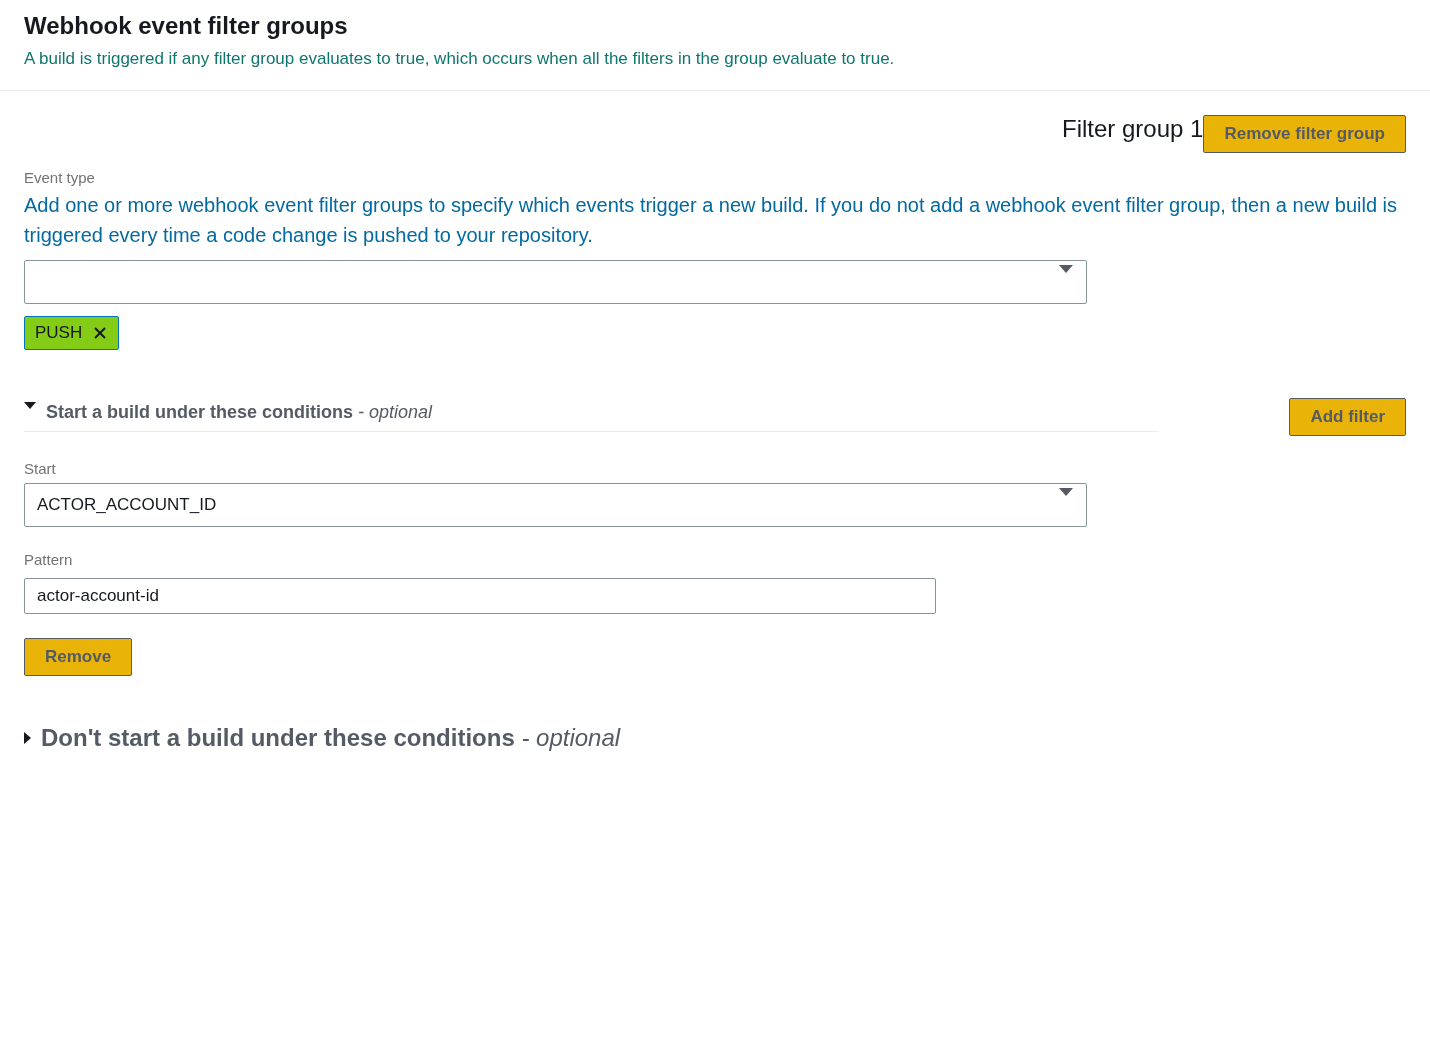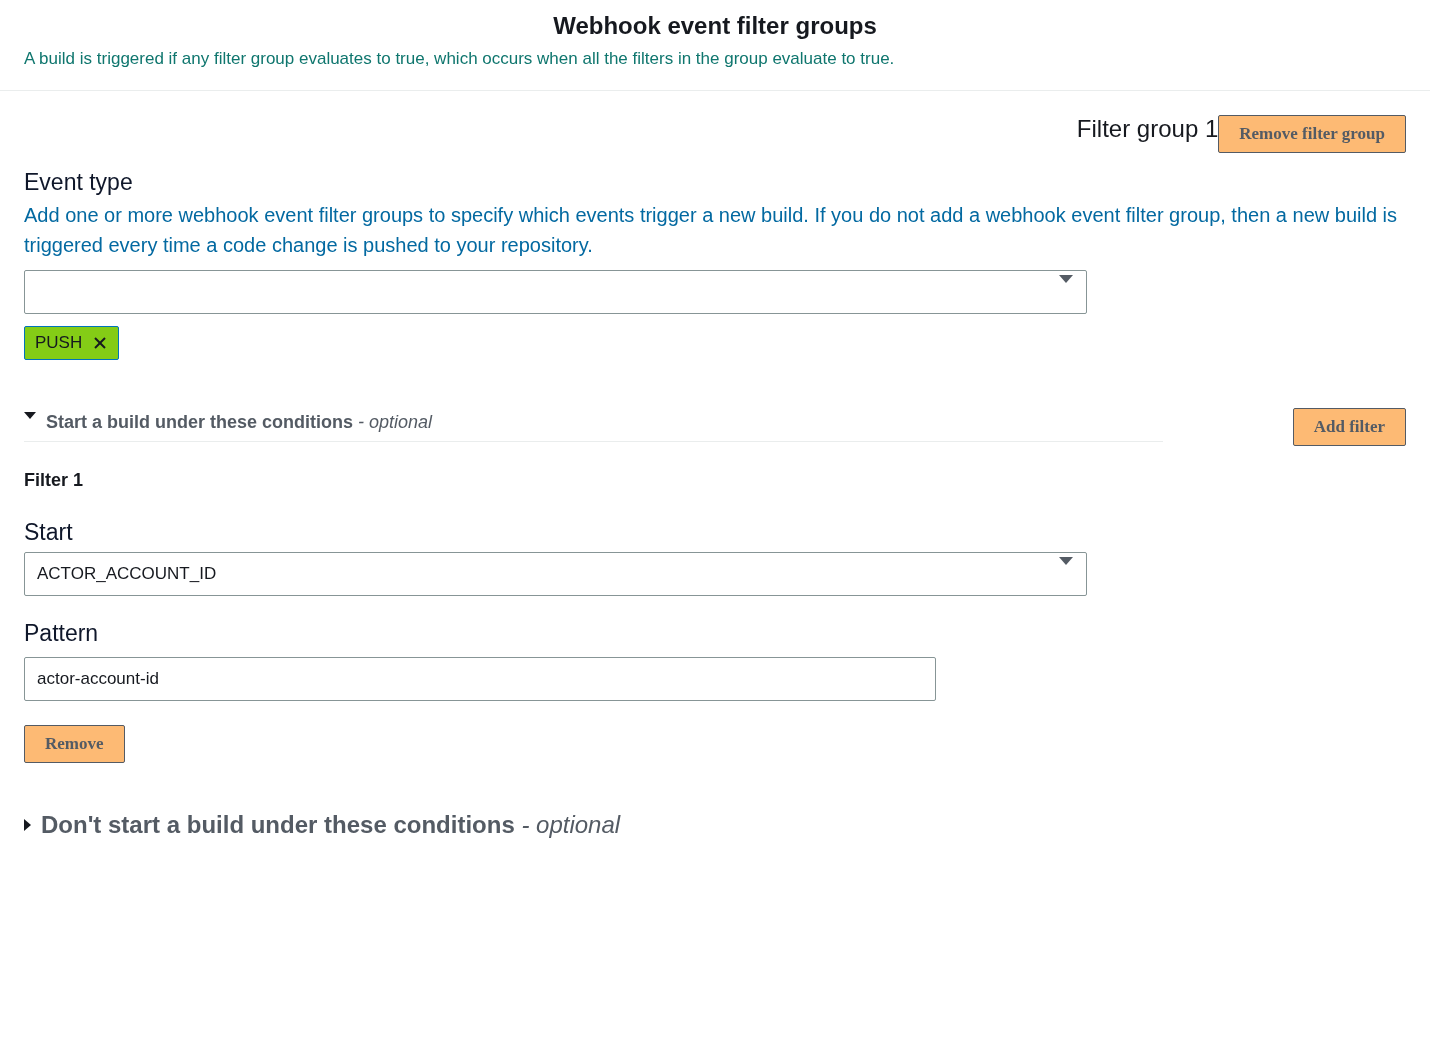--- a/index.html
+++ b/index.html
@@ -15,21 +15,20 @@
     }
     .header-section {
       padding: 12px 24px 18px 24px;
       border-bottom: 1px solid #eaeded;
     }
     .page-title {
       font-size: 24px;
       font-weight: 700;
       color: #16191f;
       margin-bottom: 6px;
-      text-align: center;
     }
     .page-description {
       font-size: 17px;
       color: #0f766e;
       line-height: 1.5;
     }
     .content-section {
       padding: 24px;
     }
     .group-header {
@@ -38,33 +37,33 @@
       align-items: flex-start;
       margin-bottom: 16px;
       margin-left: 44px;
     }
     .group-title {
       font-size: 24px;
       font-weight: 400;
       color: #16191f;
     }
     .btn {
-      background: #fdba74;
+      background: #eab308;
       border: 1px solid #545b64;
       border-radius: 2px;
       padding: 8px 20px;
       font-size: 17px;
       font-weight: 700;
       color: #545b64;
       cursor: pointer;
-      font-family: Liberation Serif, serif;
+      font-family: Liberation Sans, sans-serif;
     }
     .field-label {
-      font-size: 23px;
-      color: #0f172a;
+      font-size: 15px;
+      color: #737373;
       margin-bottom: 4px;
     }
     .field-description {
       font-size: 20px;
       color: #0369a1;
       line-height: 1.5;
       margin-bottom: 10px;
     }
     .select-wrapper {
       position: relative;
@@ -181,21 +180,21 @@
       font-weight: 700;
       color: #16191f;
       margin-bottom: 28px;
     }
     .field-group {
       margin-bottom: 24px;
     }
     .text-input {
       width: 912px;
       max-width: 100%;
-      height: 44px;
+      height: 36px;
       border: 1px solid #879596;
       border-radius: 2px;
       padding: 6px 12px;
       font-size: 17px;
       font-family: inherit;
       color: #16191f;
     }
     .remove-btn-wrapper {
       margin-top: 12px;
     }
@@ -240,21 +239,20 @@
     <div class="expandable-header">
       <span class="caret-down-small"></span>
       <span>
         <span>Start a build under these conditions</span><span class="optional"> - optional</span>
       </span>
     </div>
     <button class="btn">Add filter</button>
   </div>
 
   <div class="filter-section">
-    <div class="filter-heading">Filter 1</div>
 
     <div class="field-group">
       <div class="field-label">Start</div>
       <div class="select-wrapper" style="margin-top:6px;">
         <select class="select">
           <option>ACTOR_ACCOUNT_ID</option>
         </select>
         <span class="select-caret">
           <span class="caret-down"></span>
         </span>

